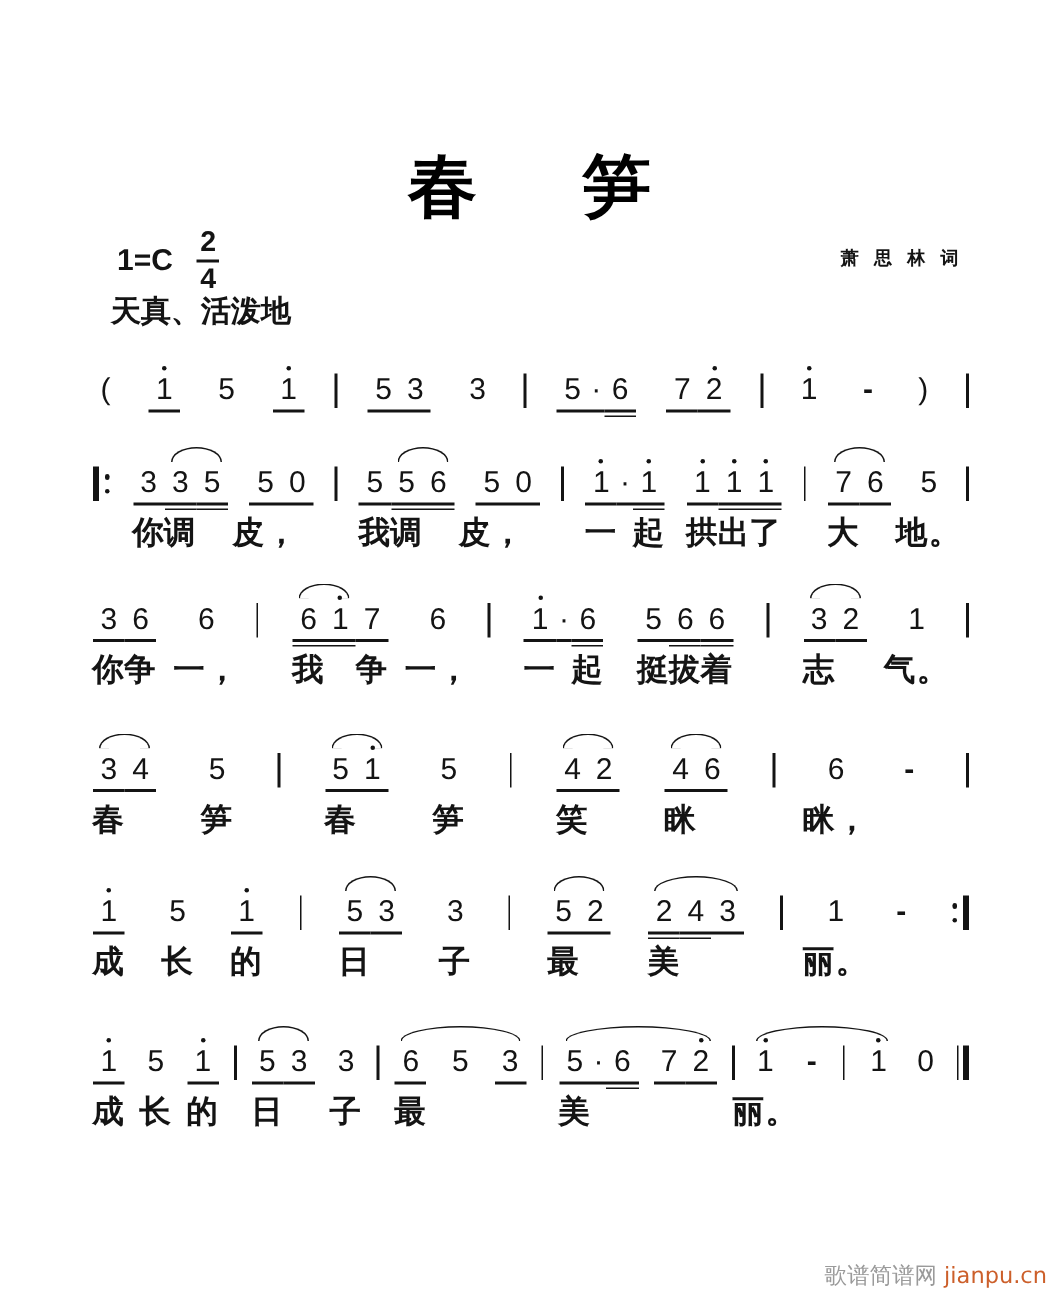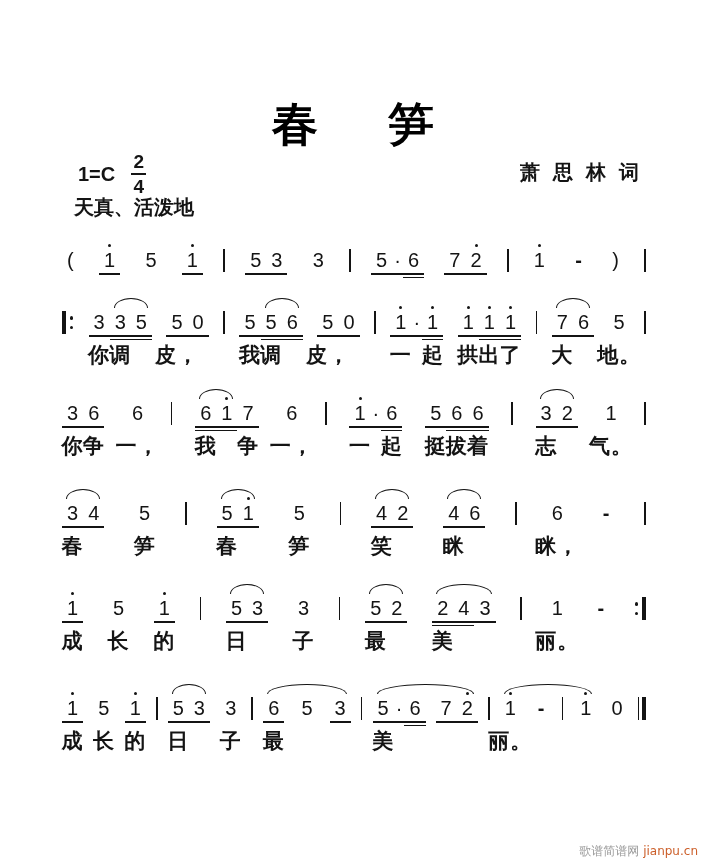--- a/index.html
+++ b/index.html
@@ -11,21 +11,21 @@
          font-family:"DejaVu Serif",serif;font-weight:bold;font-size:46px;
          letter-spacing:70px;padding-left:70px;box-sizing:border-box;color:#000;}
   .keyrow{position:absolute;left:78px;top:152px;display:flex;gap:16px;align-items:center;
           font-size:20px;font-weight:bold;justify-content:flex-end;}
   .timesig{display:inline-flex;flex-direction:column;align-items:center;line-height:1;
            font-size:19px;font-weight:bold;}
   .fbar{width:15px;height:2px;background:#141414;margin:2px 0;}
   .tempo{position:absolute;left:74px;top:194px;font-size:20px;font-weight:bold;
          font-family:"DejaVu Sans",sans-serif;text-align:center;}
   .credits{position:absolute;top:156px;right:64px;text-align:left;font-weight:bold;
-           font-size:20px;line-height:33px;letter-spacing:3px;
+           font-size:12px;line-height:33px;letter-spacing:3px;
            font-family:"DejaVu Sans",sans-serif;}
 
   
   .nline{position:absolute;left:62px;width:584px;display:flex;
          justify-content:space-between;align-items:flex-end;height:24px;}
   .tk{position:relative;display:inline-block;padding:0 5px;font-size:20px;
       line-height:23px;color:#141414;font-family:"Liberation Sans",sans-serif;}
   .tk.adot{padding:0 2px;}
   .tk.dash{font-weight:bold;}
   .u1::after,.u2::after{content:"";position:absolute;left:0;right:0;bottom:-2.5px;
@@ -43,21 +43,21 @@
   .bl.thin{width:1.6px;background:#141414;}
   .bl.thick{width:4px;background:#141414;}
   .dcol{display:inline-flex;flex-direction:column;justify-content:center;gap:6px;
       height:23px;padding:0 1px;}
   .dt{width:3.5px;height:3.5px;border-radius:50%;background:#141414;display:block;}
   .lyr{position:absolute;top:33px;left:50%;transform:translateX(-50%);font-size:21px;
       font-weight:bold;font-family:"DejaVu Sans",sans-serif;white-space:nowrap;
       letter-spacing:1px;color:#141414;}
 
   
-  .watermark{position:absolute;right:8px;bottom:6px;font-size:12px;
+  .watermark{position:absolute;right:8px;bottom:6px;font-size:15px;
       font-family:"DejaVu Sans",sans-serif;color:#9a9a9a;}
 </style>
 </head>
 <body>
 
 <div class="page">
 
   <div class="title">春笋</div>
 
   <div class="keyrow">

